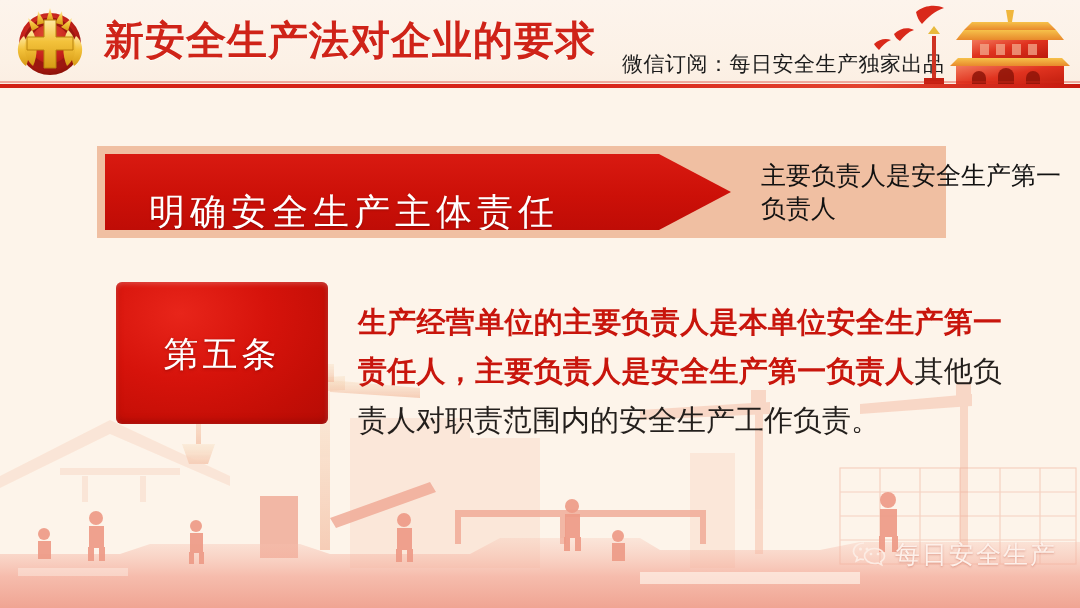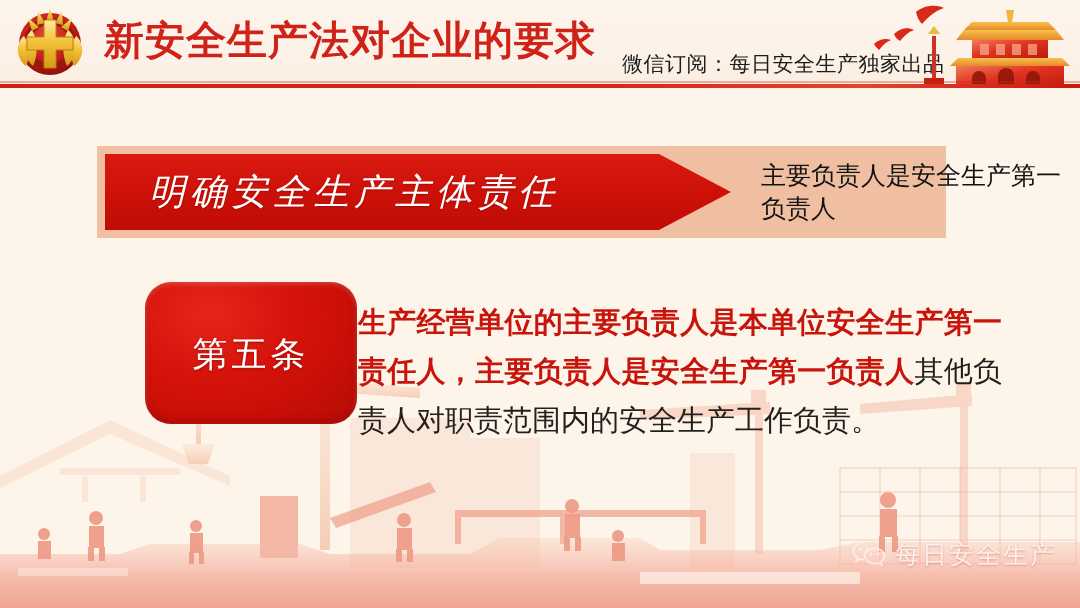--- a/index.html
+++ b/index.html
@@ -94,22 +94,21 @@
   .banner-arrow {
     position: absolute;
     left: 8px;
     top: 8px;
     width: 626px;
     height: 76px;
     background: linear-gradient(180deg, #d91a11 0%, #cc1008 55%, #bf0c06 100%);
     -webkit-clip-path: polygon(0 0, 88.5% 0, 100% 50%, 88.5% 100%, 0 100%);
     clip-path: polygon(0 0, 88.5% 0, 100% 50%, 88.5% 100%, 0 100%);
     display: flex;
-    align-items: center;
-    font-style: italic;
+    align-items: flex-end;
   }
   .banner-arrow-text {
     color: #ffffff;
     font-size: 36px;
     font-weight: normal;
     letter-spacing: 5px;
     padding-left: 44px;
     line-height: 1;
     white-space: nowrap;
     text-shadow: 0 1px 2px rgba(90,0,0,0.35);
@@ -122,25 +121,25 @@
     font-size: 25px;
     font-weight: normal;
     color: #111111;
     line-height: 33px;
     letter-spacing: 0px;
   }
 
   
   .article-badge {
     position: absolute;
-    left: 145px;
+    left: 116px;
     top: 282px;
     width: 212px;
     height: 142px;
-    border-radius: 26px;
+    border-radius: 6px;
     background:
       radial-gradient(ellipse at 30% 22%, #e8251a 0%, #d6130b 42%, #c40e06 75%, #b60c05 100%);
     box-shadow: inset 0 2px 5px rgba(255,255,255,0.22),
                 inset 0 -3px 7px rgba(110,0,0,0.35);
     display: flex;
     align-items: center;
     justify-content: center;
   }
   .article-badge-text {
     color: #ffffff;

